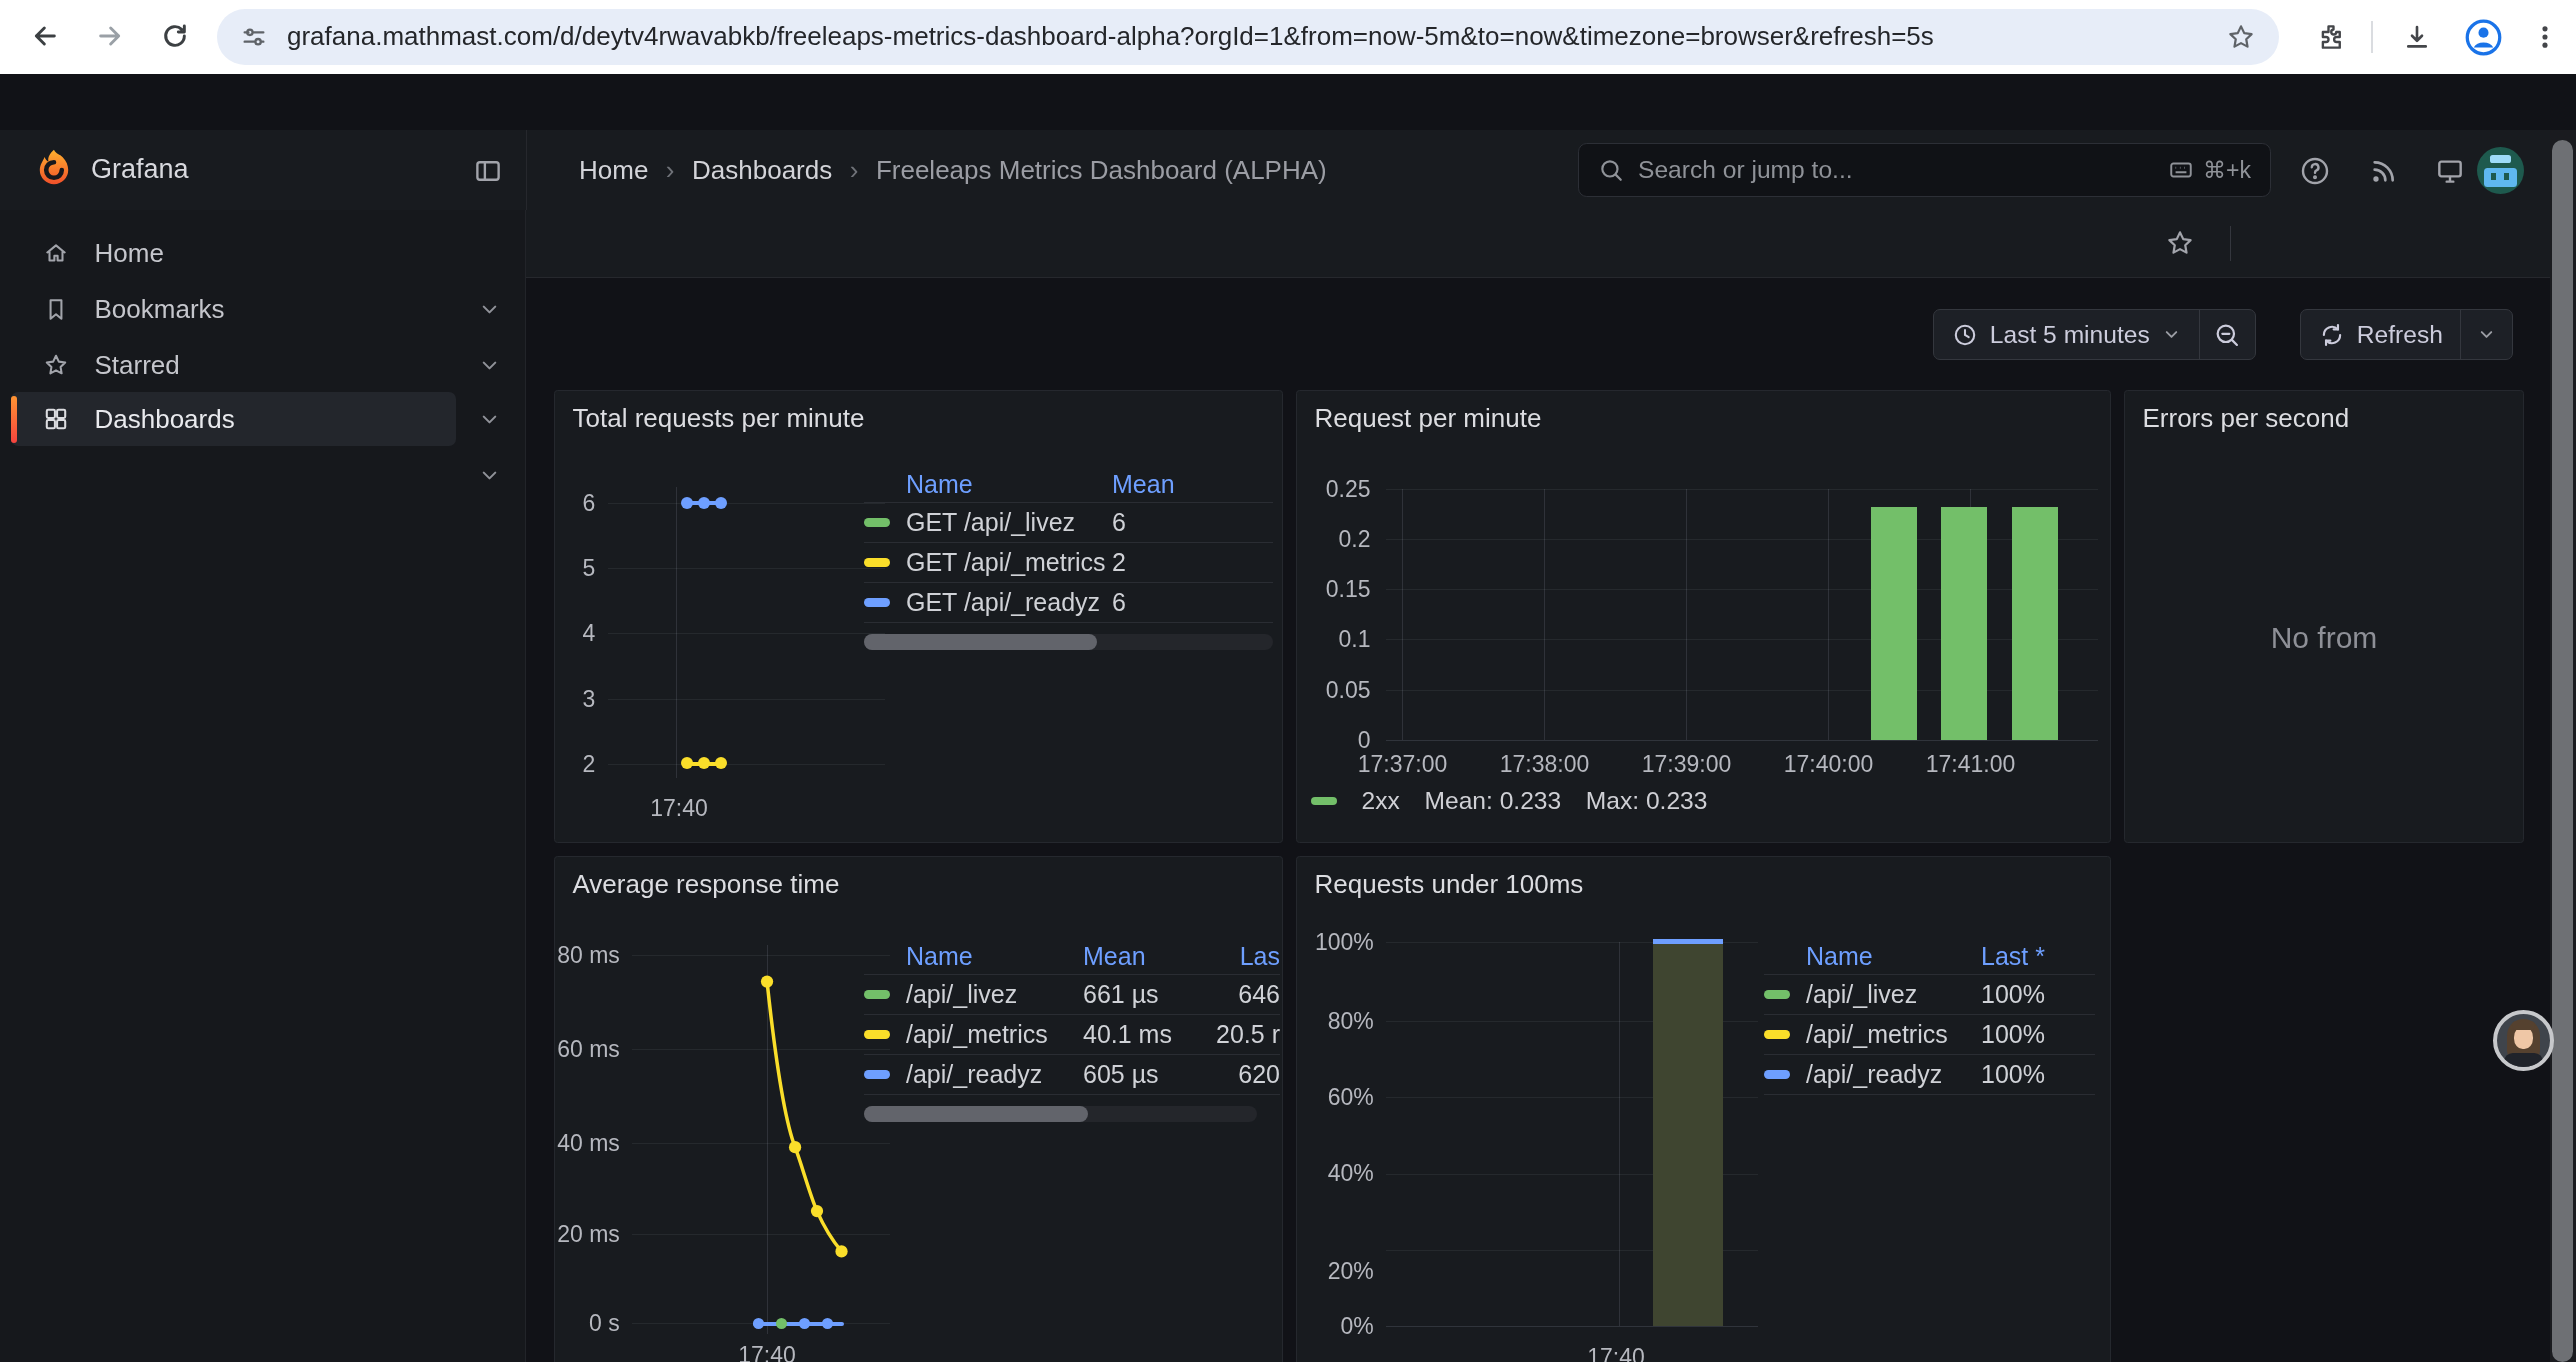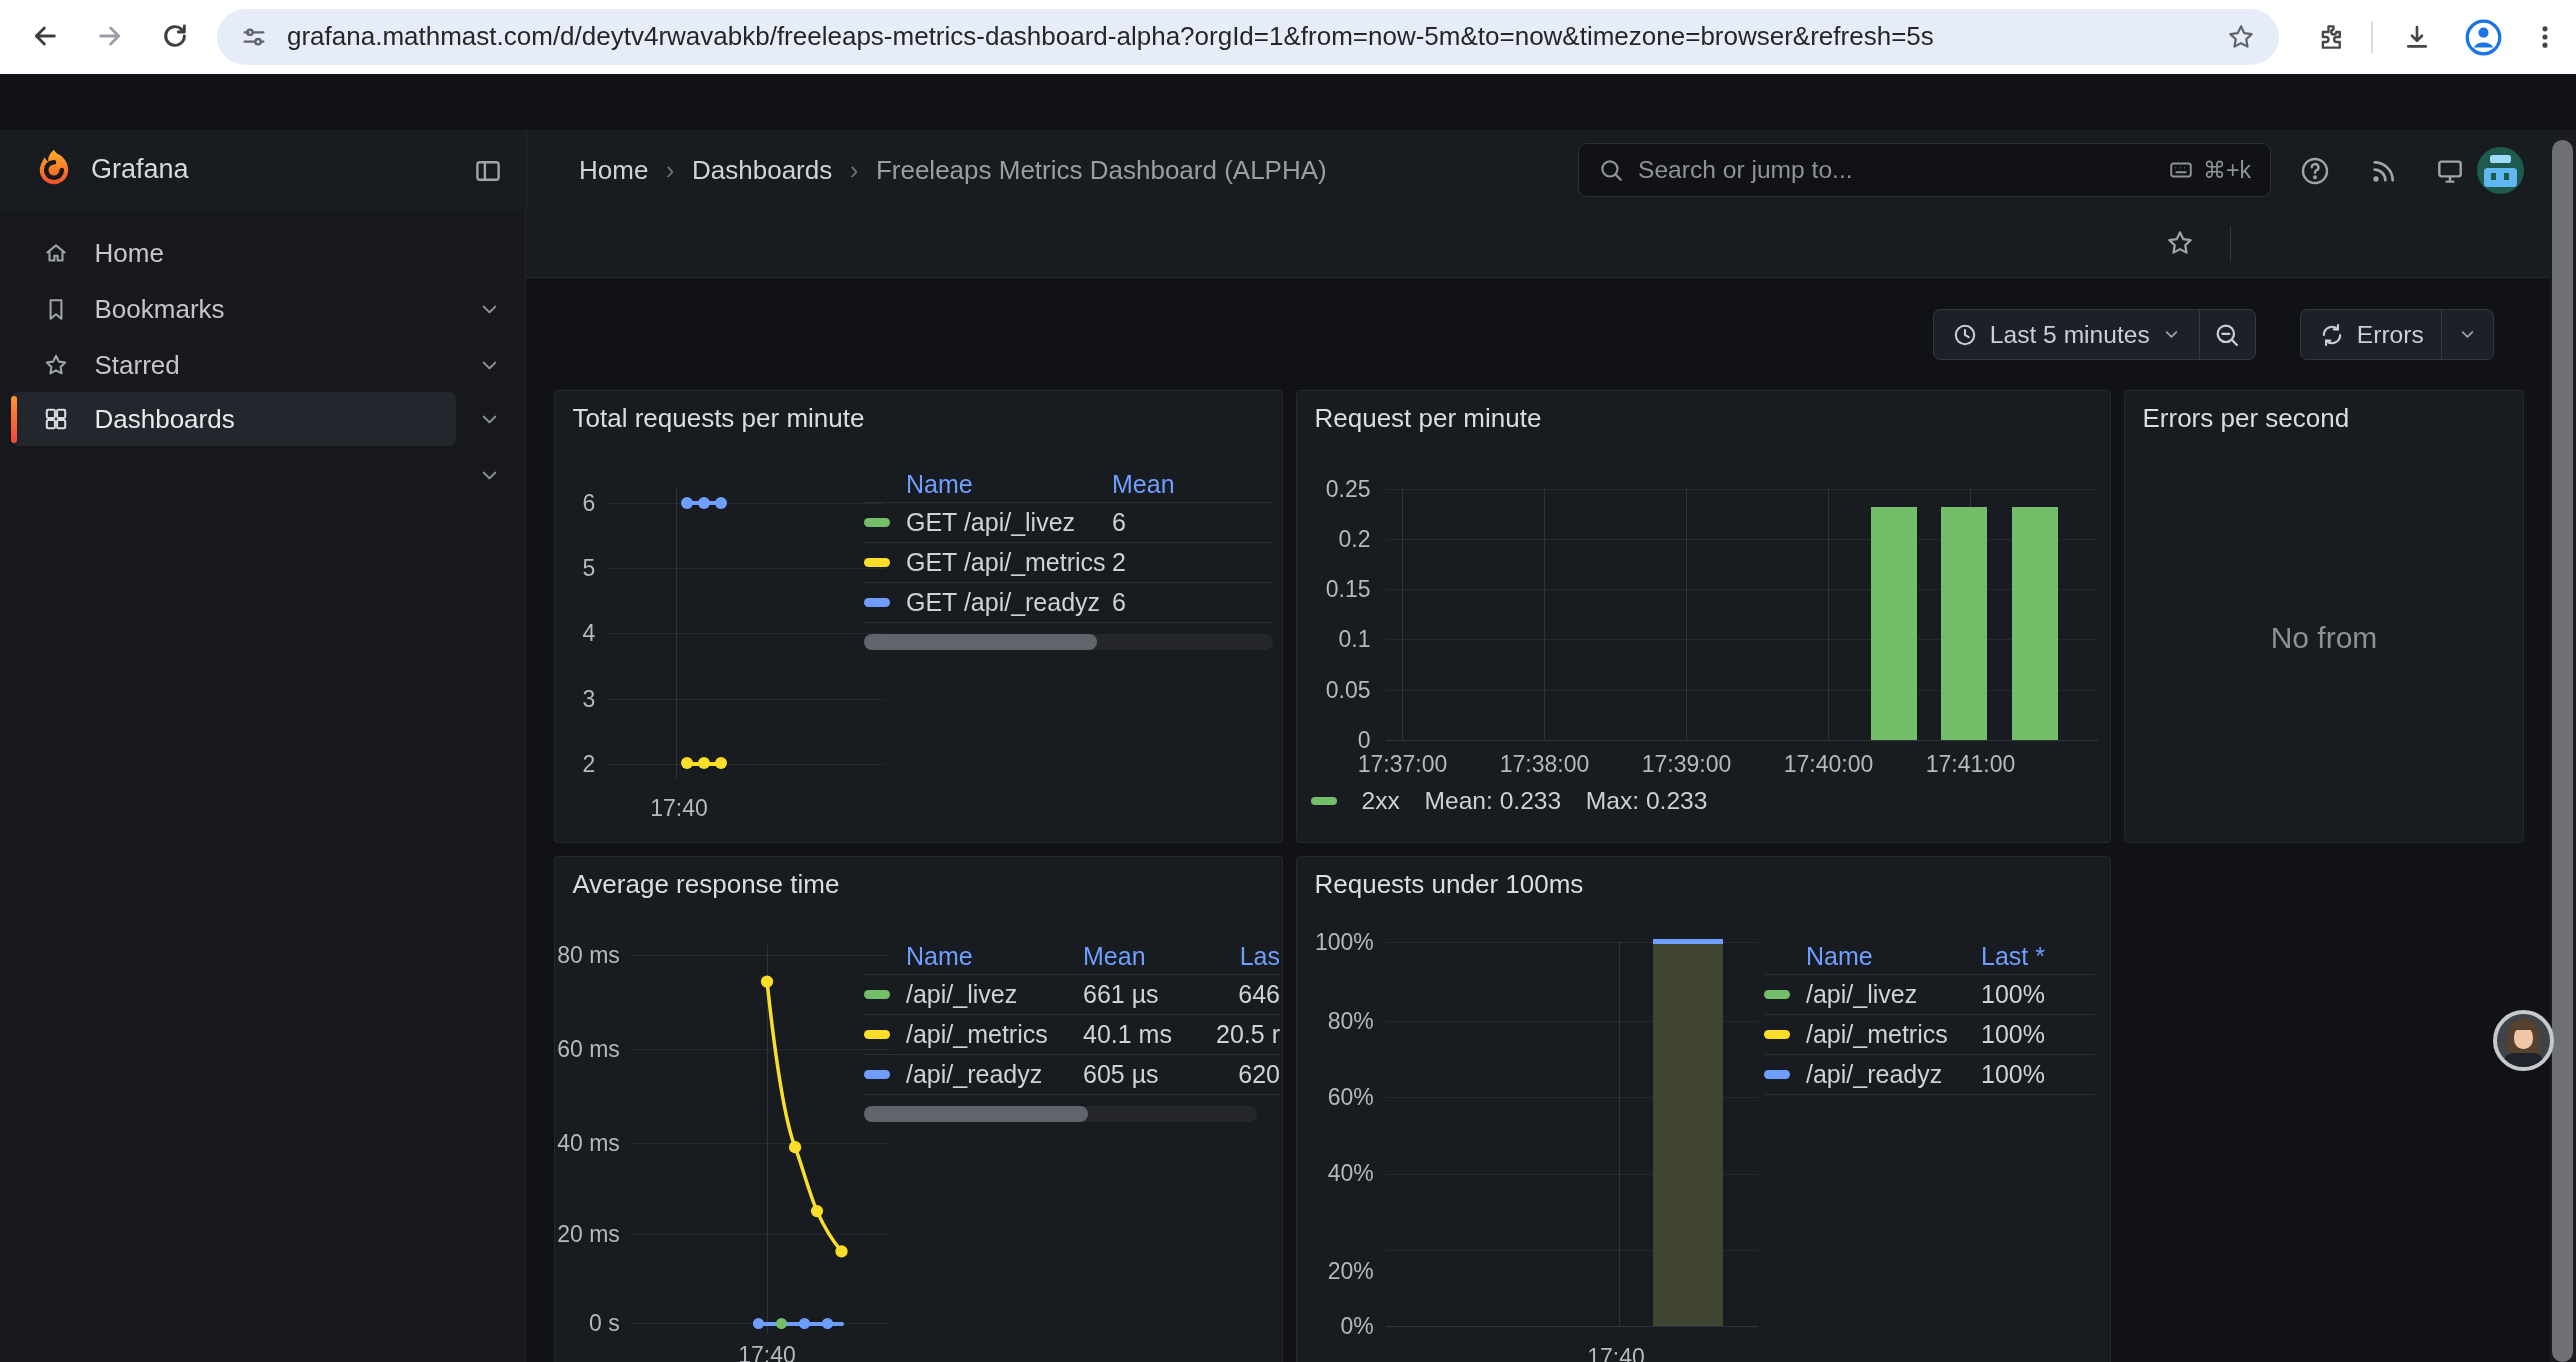--- a/index.html
+++ b/index.html
@@ -321,21 +321,21 @@
           <path d="M16.2 16.2L20.5 20.5M8 11h6"></path>
         </svg>
     </div>
   </div>
   <div class="tgroup" style="left:2300px;top:309px">
     <div class="tseg">
       <svg width="26" height="26" viewBox="0 0 24 24" fill="none" stroke="#ccccdc" stroke-width="2" stroke-linecap="round">
           <path d="M4.5 12a7.5 7.5 0 0 1 12.8-5.3M19.5 12a7.5 7.5 0 0 1-12.8 5.3"></path>
           <path d="M17.5 2.8v4h-4M6.5 21.2v-4h4" fill="none"></path>
         </svg>
-      <span>Errors</span>
+      <span>Refresh</span>
     </div>
     <div class="tdiv"></div>
     <div class="tseg" style="padding:0 16px">
       <svg width="19" height="19" viewBox="0 0 24 24" fill="none" stroke="#9b9da4" stroke-width="2.4" stroke-linecap="round" stroke-linejoin="round">
           <path d="M6 9l6 6 6-6"></path>
         </svg>
     </div>
   </div>
 
   <section class="panel" style="left:554px;top:390px;width:729px;height:453px">

